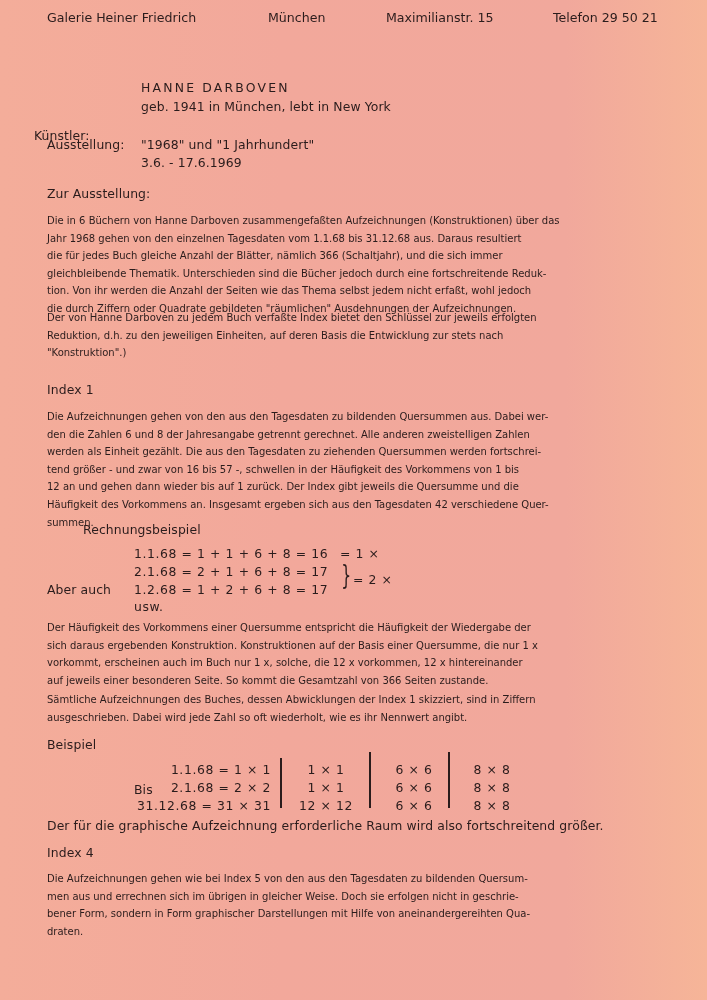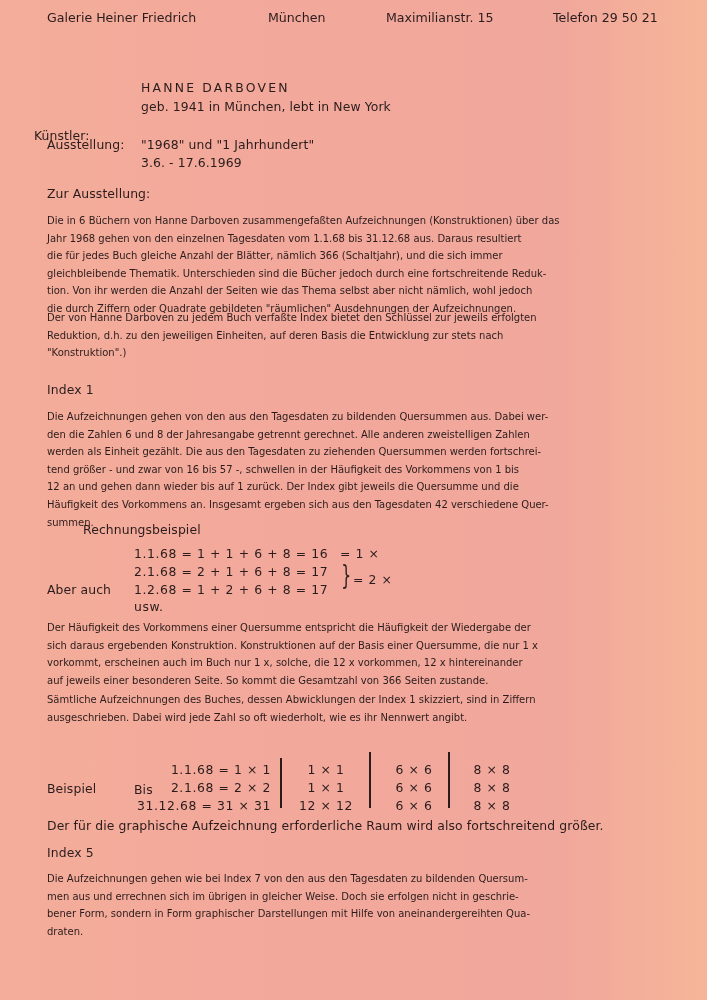--- a/index.html
+++ b/index.html
@@ -39,21 +39,21 @@
   <div class="abs t" style="left:141px; top:137px;">"1968" und "1 Jahrhundert"</div>
   <div class="abs t" style="left:141px; top:155px;">3.6. - 17.6.1969</div>
 
   <div class="abs t" style="left:47px; top:186px;">Zur Ausstellung:</div>
 
   <div class="para" style="top:212px;">
     <span class="ln">Die in 6 Büchern von Hanne Darboven zusammengefaßten Aufzeichnungen (Konstruktionen) über das</span>
     <span class="ln">Jahr 1968 gehen von den einzelnen Tagesdaten vom 1.1.68 bis 31.12.68 aus. Daraus resultiert</span>
     <span class="ln">die für jedes Buch gleiche Anzahl der Blätter, nämlich 366 (Schaltjahr), und die sich immer</span>
     <span class="ln">gleichbleibende Thematik. Unterschieden sind die Bücher jedoch durch eine fortschreitende Reduk-</span>
-    <span class="ln">tion. Von ihr werden die Anzahl der Seiten wie das Thema selbst aber nicht nämlich, wohl jedoch</span>
+    <span class="ln">tion. Von ihr werden die Anzahl der Seiten wie das Thema selbst jedem nicht erfaßt, wohl jedoch</span>
     <span class="ln">die durch Ziffern oder Quadrate gebildeten "räumlichen" Ausdehnungen der Aufzeichnungen.</span>
   </div>
 
   <div class="para" style="top:309px;">
     <span class="ln">Der von Hanne Darboven zu jedem Buch verfaßte Index bietet den Schlüssel zur jeweils erfolgten</span>
     <span class="ln">Reduktion, d.h. zu den jeweiligen Einheiten, auf deren Basis die Entwicklung zur stets nach</span>
     <span class="ln">"Konstruktion".)</span>
   </div>
 
   <div class="abs t" style="left:47px; top:382px;">Index 1</div>
@@ -83,21 +83,21 @@
     <span class="ln">sich daraus ergebenden Konstruktion. Konstruktionen auf der Basis einer Quersumme, die nur 1 x</span>
     <span class="ln">vorkommt, erscheinen auch im Buch nur 1 x, solche, die 12 x vorkommen, 12 x hintereinander</span>
     <span class="ln">auf jeweils einer besonderen Seite. So kommt die Gesamtzahl von 366 Seiten zustande.</span>
   </div>
 
   <div class="para" style="top:691px;">
     <span class="ln">Sämtliche Aufzeichnungen des Buches, dessen Abwicklungen der Index 1 skizziert, sind in Ziffern</span>
     <span class="ln">ausgeschrieben. Dabei wird jede Zahl so oft wiederholt, wie es ihr Nennwert angibt.</span>
   </div>
 
-  <div class="abs t" style="left:47px; top:737px;margin-top:44px;">Beispiel</div>
+  <div class="abs t" style="left:47px; top:737px;">Beispiel</div>
 
   <div class="abs formula" style="left:107px; top:762px; width:164px; text-align:right;">1.1.68 = 1 × 1</div>
   <div class="abs formula" style="left:107px; top:780px; width:164px; text-align:right;">2.1.68 = 2 × 2</div>
   <div class="abs t" style="left:87px; top:782px;margin-left:47px;">Bis</div>
   <div class="abs formula" style="left:107px; top:798px; width:164px; text-align:right;">31.12.68 = 31 × 31</div>
 
   <div class="vbar" style="left:280px; top:758px; height:50px;"></div>
   <div class="abs formula" style="left:295px; top:762px; width:62px; text-align:center;">1 × 1</div>
   <div class="abs formula" style="left:295px; top:780px; width:62px; text-align:center;">1 × 1</div>
   <div class="abs formula" style="left:295px; top:798px; width:62px; text-align:center;">12 × 12</div>
@@ -107,22 +107,22 @@
   <div class="abs formula" style="left:379px; top:780px; width:70px; text-align:center;">6 × 6</div>
   <div class="abs formula" style="left:379px; top:798px; width:70px; text-align:center;">6 × 6</div>
 
   <div class="vbar" style="left:448px; top:752px; height:56px;"></div>
   <div class="abs formula" style="left:462px; top:762px; width:60px; text-align:center;">8 × 8</div>
   <div class="abs formula" style="left:462px; top:780px; width:60px; text-align:center;">8 × 8</div>
   <div class="abs formula" style="left:462px; top:798px; width:60px; text-align:center;">8 × 8</div>
 
   <div class="abs t" style="left:47px; top:818px;">Der für die graphische Aufzeichnung erforderliche Raum wird also fortschreitend größer.</div>
 
-  <div class="abs t" style="left:47px; top:845px;">Index 5</div>
+  <div class="abs t" style="left:47px; top:845px;">Index 4</div>
 
   <div class="para" style="top:870px;">
-    <span class="ln">Die Aufzeichnungen gehen wie bei Index 7 von den aus den Tagesdaten zu bildenden Quersum-</span>
+    <span class="ln">Die Aufzeichnungen gehen wie bei Index 5 von den aus den Tagesdaten zu bildenden Quersum-</span>
     <span class="ln">men aus und errechnen sich im übrigen in gleicher Weise. Doch sie erfolgen nicht in geschrie-</span>
     <span class="ln">bener Form, sondern in Form graphischer Darstellungen mit Hilfe von aneinandergereihten Qua-</span>
     <span class="ln">draten.</span>
   </div>
 
 </div>
 
 </body></html>

